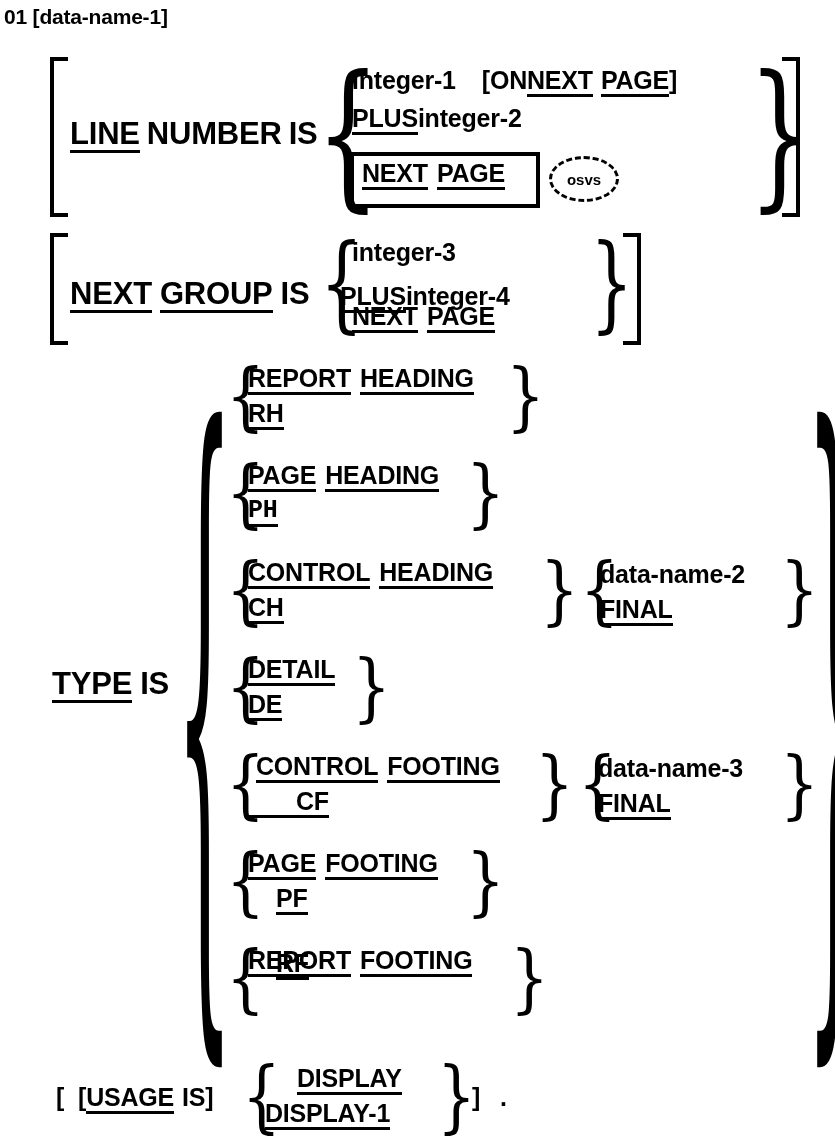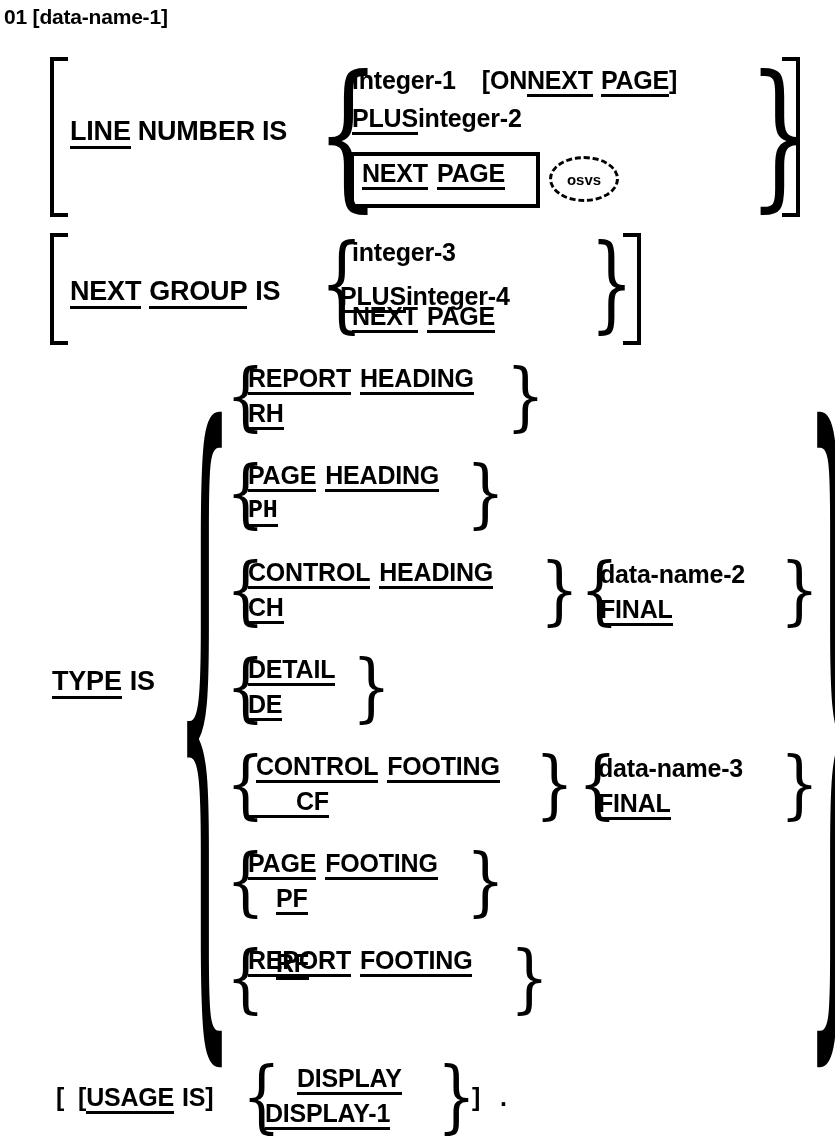--- a/index.html
+++ b/index.html
@@ -8,21 +8,21 @@
     font-family:"Liberation Sans","DejaVu Sans",sans-serif;
     color:#000000;
     -webkit-font-smoothing:none;
   }
   
   .t{
     position:absolute;white-space:nowrap;font-weight:bold;
     letter-spacing:-0.2px;line-height:1;
   }
   .hdr{font-size:21px;}
-  .kw{font-size:27px;}
+  .kw{font-size:31px;}
   .kw-sm{font-size:25px;}
   .u{border-bottom:3px solid #000;padding-bottom:1px;}
   .osvs-t{font-size:15px;font-weight:bold;letter-spacing:0px;}
   
   .brk{
     position:absolute;border:4px solid #000;
   }
   .brk-l{border-right:none;}
   .brk-r{border-left:none;}
   

